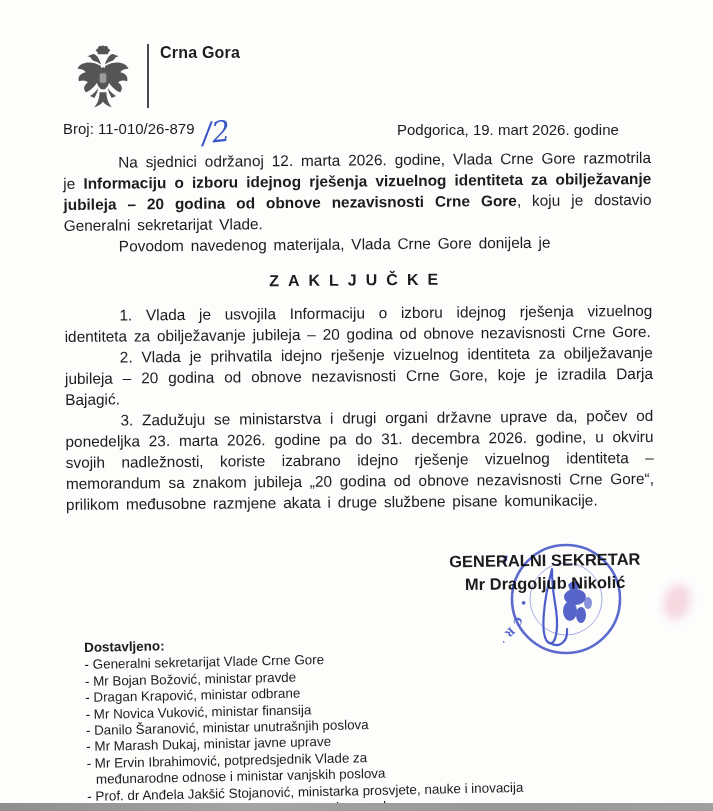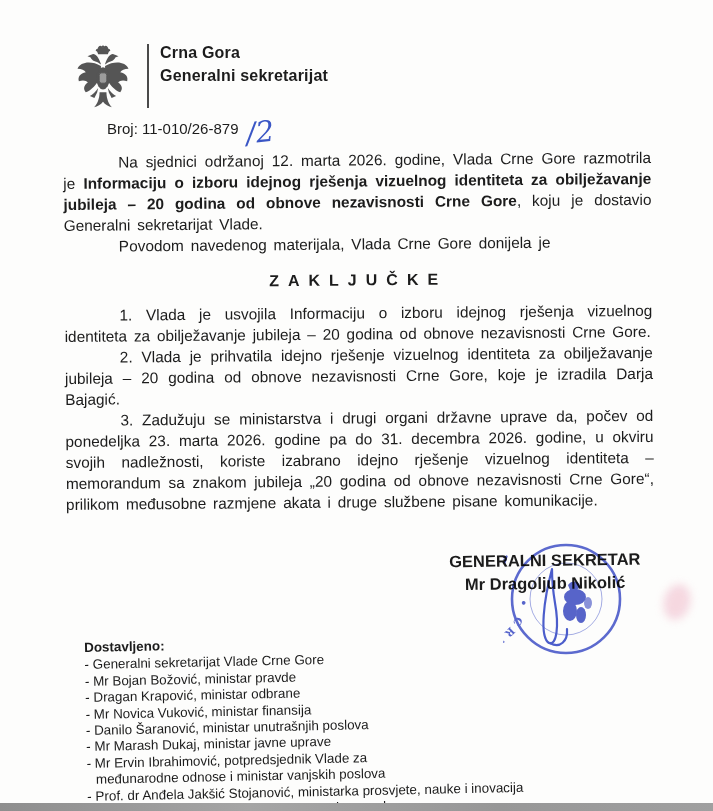--- a/index.html
+++ b/index.html
@@ -9,21 +9,21 @@
     background:#fdfdfc; overflow:hidden;
     font-family:"Liberation Sans", sans-serif; color:#1c1c1c;
   }
   
   .letterhead { position:absolute; left:72px; top:40px; display:flex; align-items:flex-start; }
   .arms { width:62px; height:74px; }
   .lh-divider { width:2px; height:64px; background:#4a4a4a; margin:4px 11px 0 13px; }
   .org { font-weight:bold; font-size:16px; line-height:23px; letter-spacing:0.2px; padding-top:1px; }
   
   .meta-row { position:absolute; left:63px; top:120px; width:588px; font-size:15px; }
-  .broj-line { display:inline-block;margin-left:44px; }
+  .broj-line { display:inline-block; }
   .hand {
     display:inline-block; color:#3a56c5; font-family:"DejaVu Serif", serif;
     font-style:italic; font-size:29px; line-height:20px;
     transform:rotate(-6deg); margin-left:8px; vertical-align:-8px;
   }
   .date { position:absolute; left:334px; top:1px; }
   
   .bodytext { position:absolute; left:63px; top:153px; width:588px; transform:rotate(-0.5deg); transform-origin:left top; }
   .bodytext p { font-size:15.4px; line-height:20.9px; text-align:justify; text-indent:55px; word-spacing:2.5px; }
   .bodytext .zak { text-align:center; text-indent:0; font-weight:bold; letter-spacing:9px; font-size:16px; margin:15px 0 13px; word-spacing:0; }
@@ -68,26 +68,26 @@
         <ellipse cx="45" cy="52" rx="9.5" ry="16"></ellipse>
         <path d="M38,66 C34,72 30,76 26,77.5 l6.5,3 4,-8 z"></path>
         <path d="M52,66 C56,72 60,76 64,77.5 l-6.5,3 -4,-8 z"></path>
         <path d="M40,72 L50,72 C50,82 54,90 58,94 C53,93 48,90 45,86 C42,90 37,93 32,94 C36,90 40,82 40,72 Z"></path>
       </g>
       <rect x="39.5" y="44" width="11" height="15" rx="3.5" fill="#9c9c9c" stroke="#555555" stroke-width="1.3"></rect>
     </svg>
     <div class="lh-divider"></div>
     <div class="org">
       <div>Crna Gora</div>
-      <div>Generalni sekretarijat</div>
     </div>
   </div>
 
   <div class="meta-row">
     <span class="broj-line">Broj: 11-010/26-879</span><span class="hand">/2</span>
+    <span class="date">Podgorica, 19. mart 2026. godine</span>
   </div>
 
   <div class="bodytext">
     <p><span>Na sjednici održanoj 12. marta 2026. godine, Vlada Crne Gore razmotrila je </span><span class="b">Informaciju o izboru idejnog rješenja vizuelnog identiteta za obilježavanje jubileja – 20 godina od obnove nezavisnosti Crne Gore</span><span>, koju je dostavio Generalni sekretarijat Vlade.</span></p>
     <p>Povodom navedenog materijala, Vlada Crne Gore donijela je</p>
     <p class="zak">ZAKLJUČKE</p>
     <p>1. Vlada je usvojila Informaciju o izboru idejnog rješenja vizuelnog identiteta za obilježavanje jubileja – 20 godina od obnove nezavisnosti Crne Gore.</p>
     <p>2. Vlada je prihvatila idejno rješenje vizuelnog identiteta za obilježavanje jubileja – 20 godina od obnove nezavisnosti Crne Gore, koje je izradila Darja Bajagić.</p>
     <p>3. Zadužuju se ministarstva i drugi organi državne uprave da, počev od ponedeljka 23. marta 2026. godine pa do 31. decembra 2026. godine, u okviru svojih nadležnosti, koriste izabrano idejno rješenje vizuelnog identiteta – memorandum sa znakom jubileja „20 godina od obnove nezavisnosti Crne Gore“, prilikom međusobne razmjene akata i druge službene pisane komunikacije.</p>
   </div>

